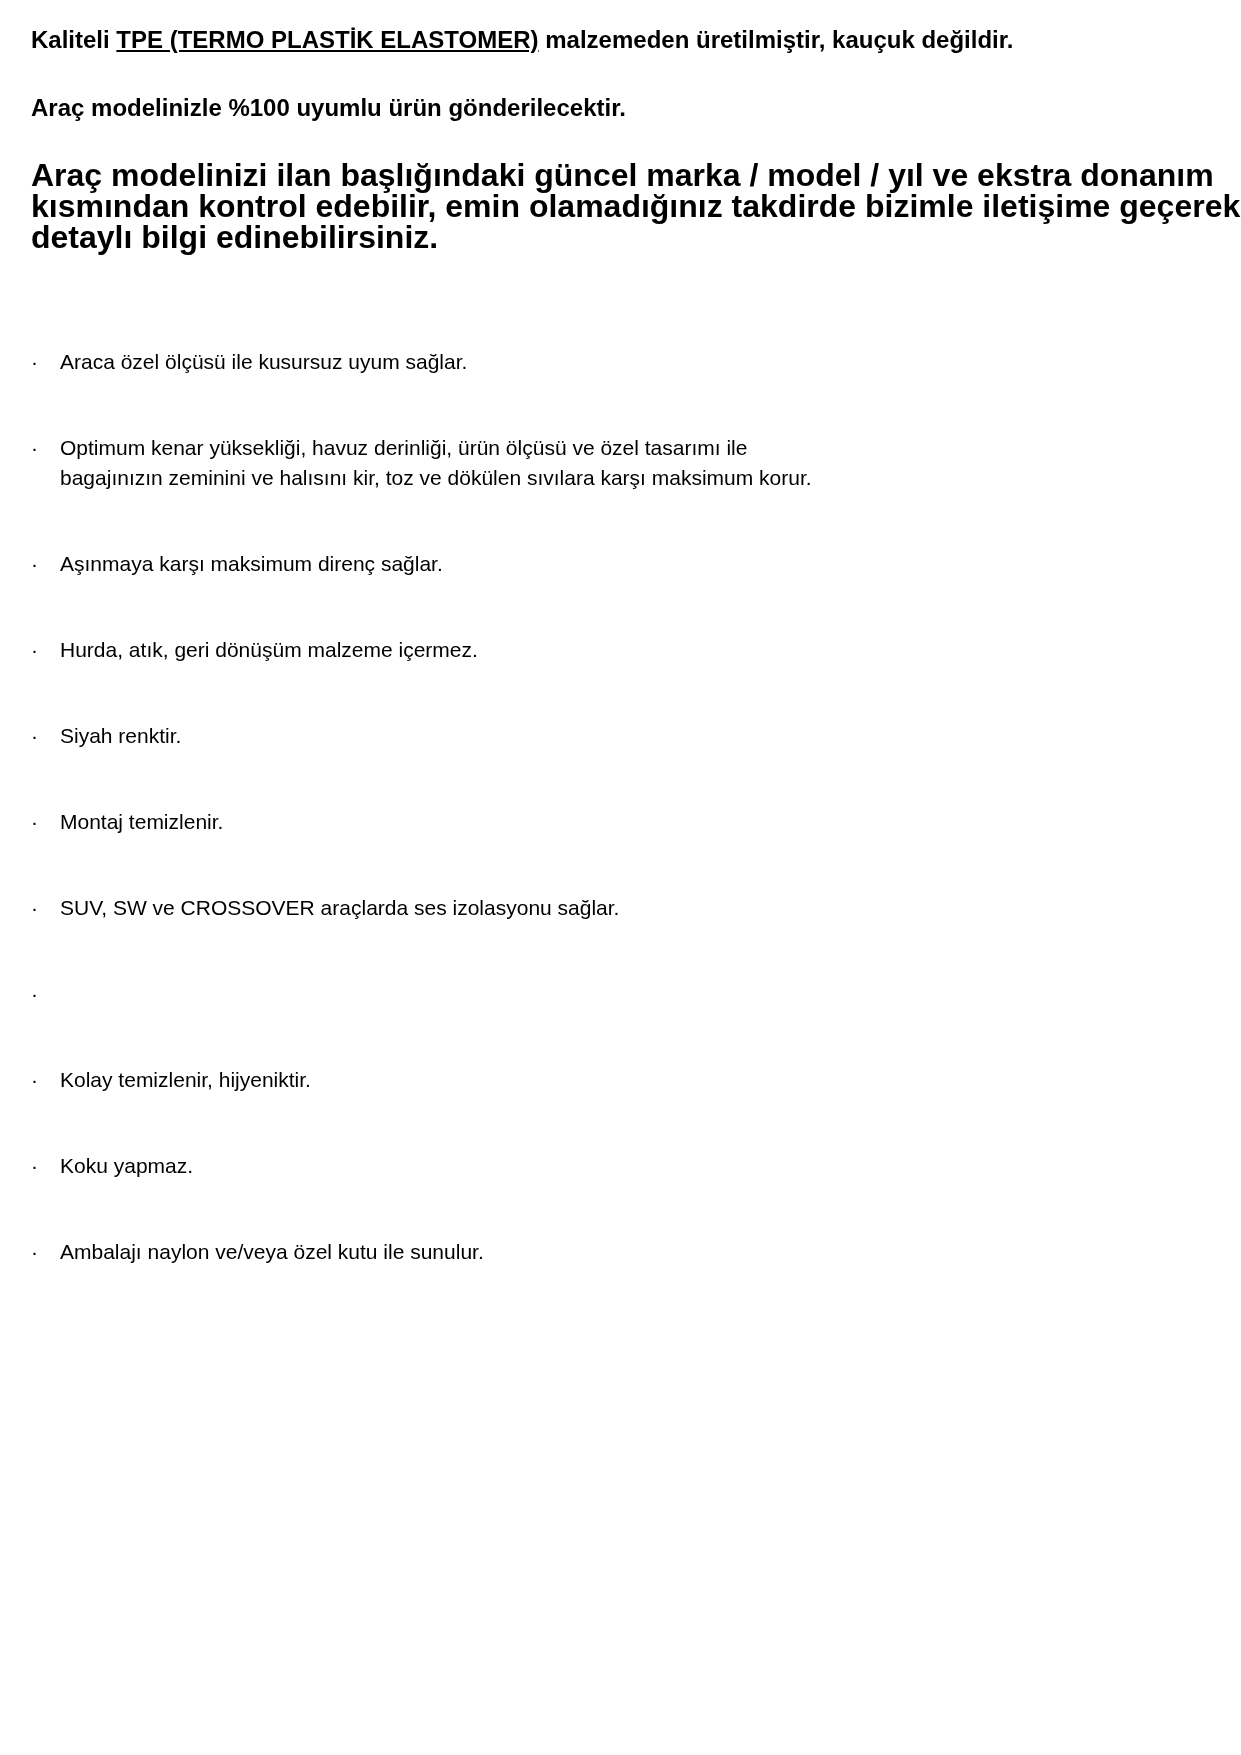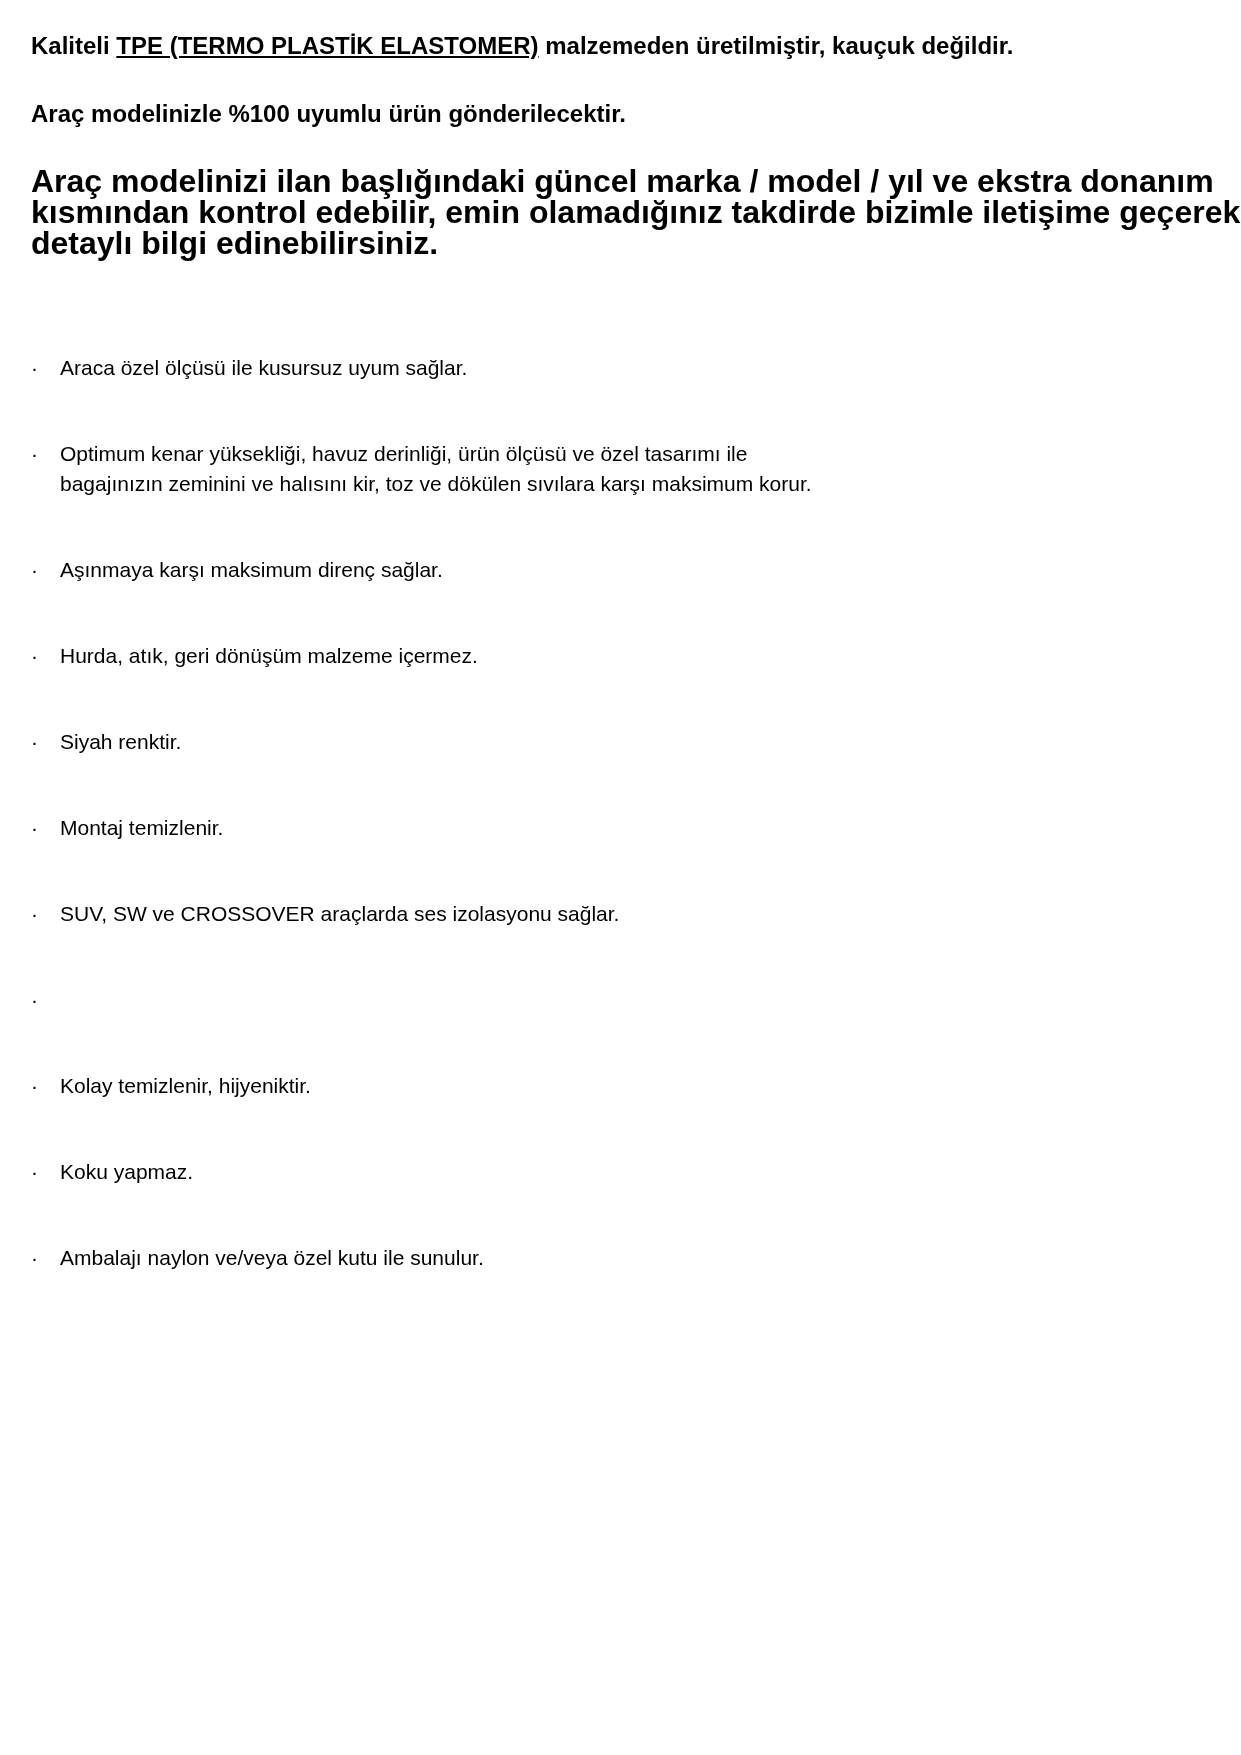--- a/index.html
+++ b/index.html
@@ -11,21 +11,21 @@
     width: 1241px;
     min-height: 1755px;
     background: #ffffff;
     color: #000000;
     font-family: "Liberation Sans", "DejaVu Sans", sans-serif;
   }
   .page {
     position: relative;
     width: 1241px;
     min-height: 1755px;
-    padding: 30px 20px 0 31px;
+    padding: 24px 20px 0 31px;
     background: #ffffff;
   }
   .h-bold {
     font-size: 24px;
     font-weight: bold;
     line-height: 31px;
     margin: 0 0 37px 0;
     white-space: pre;
   }
   .para-bold {

